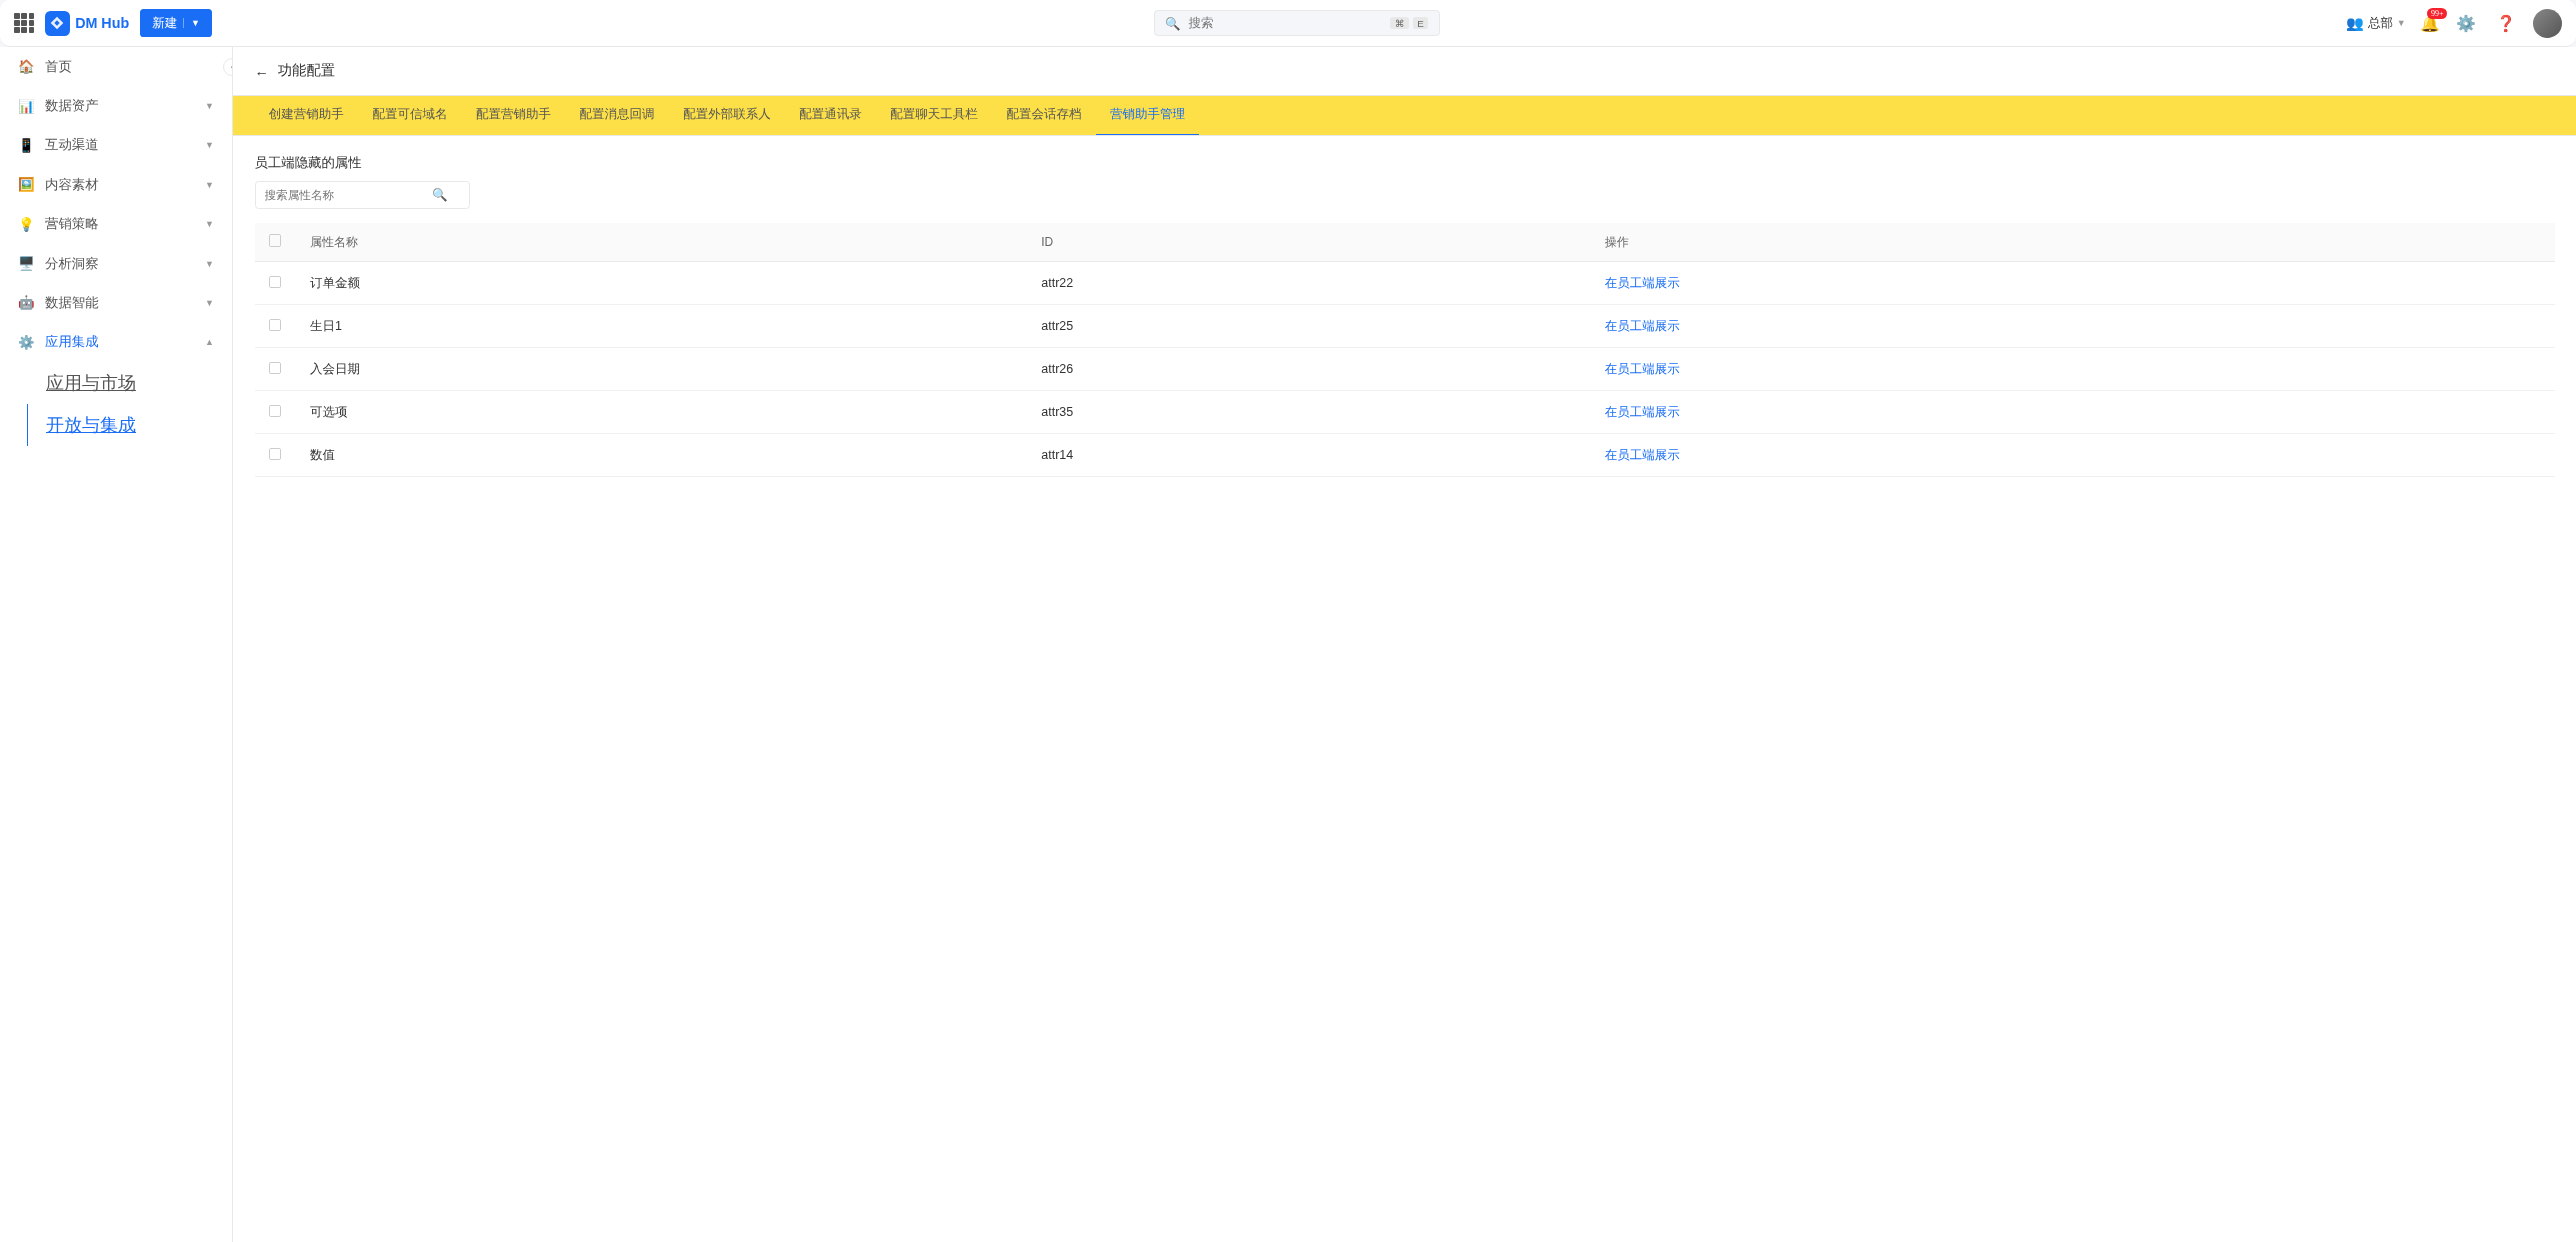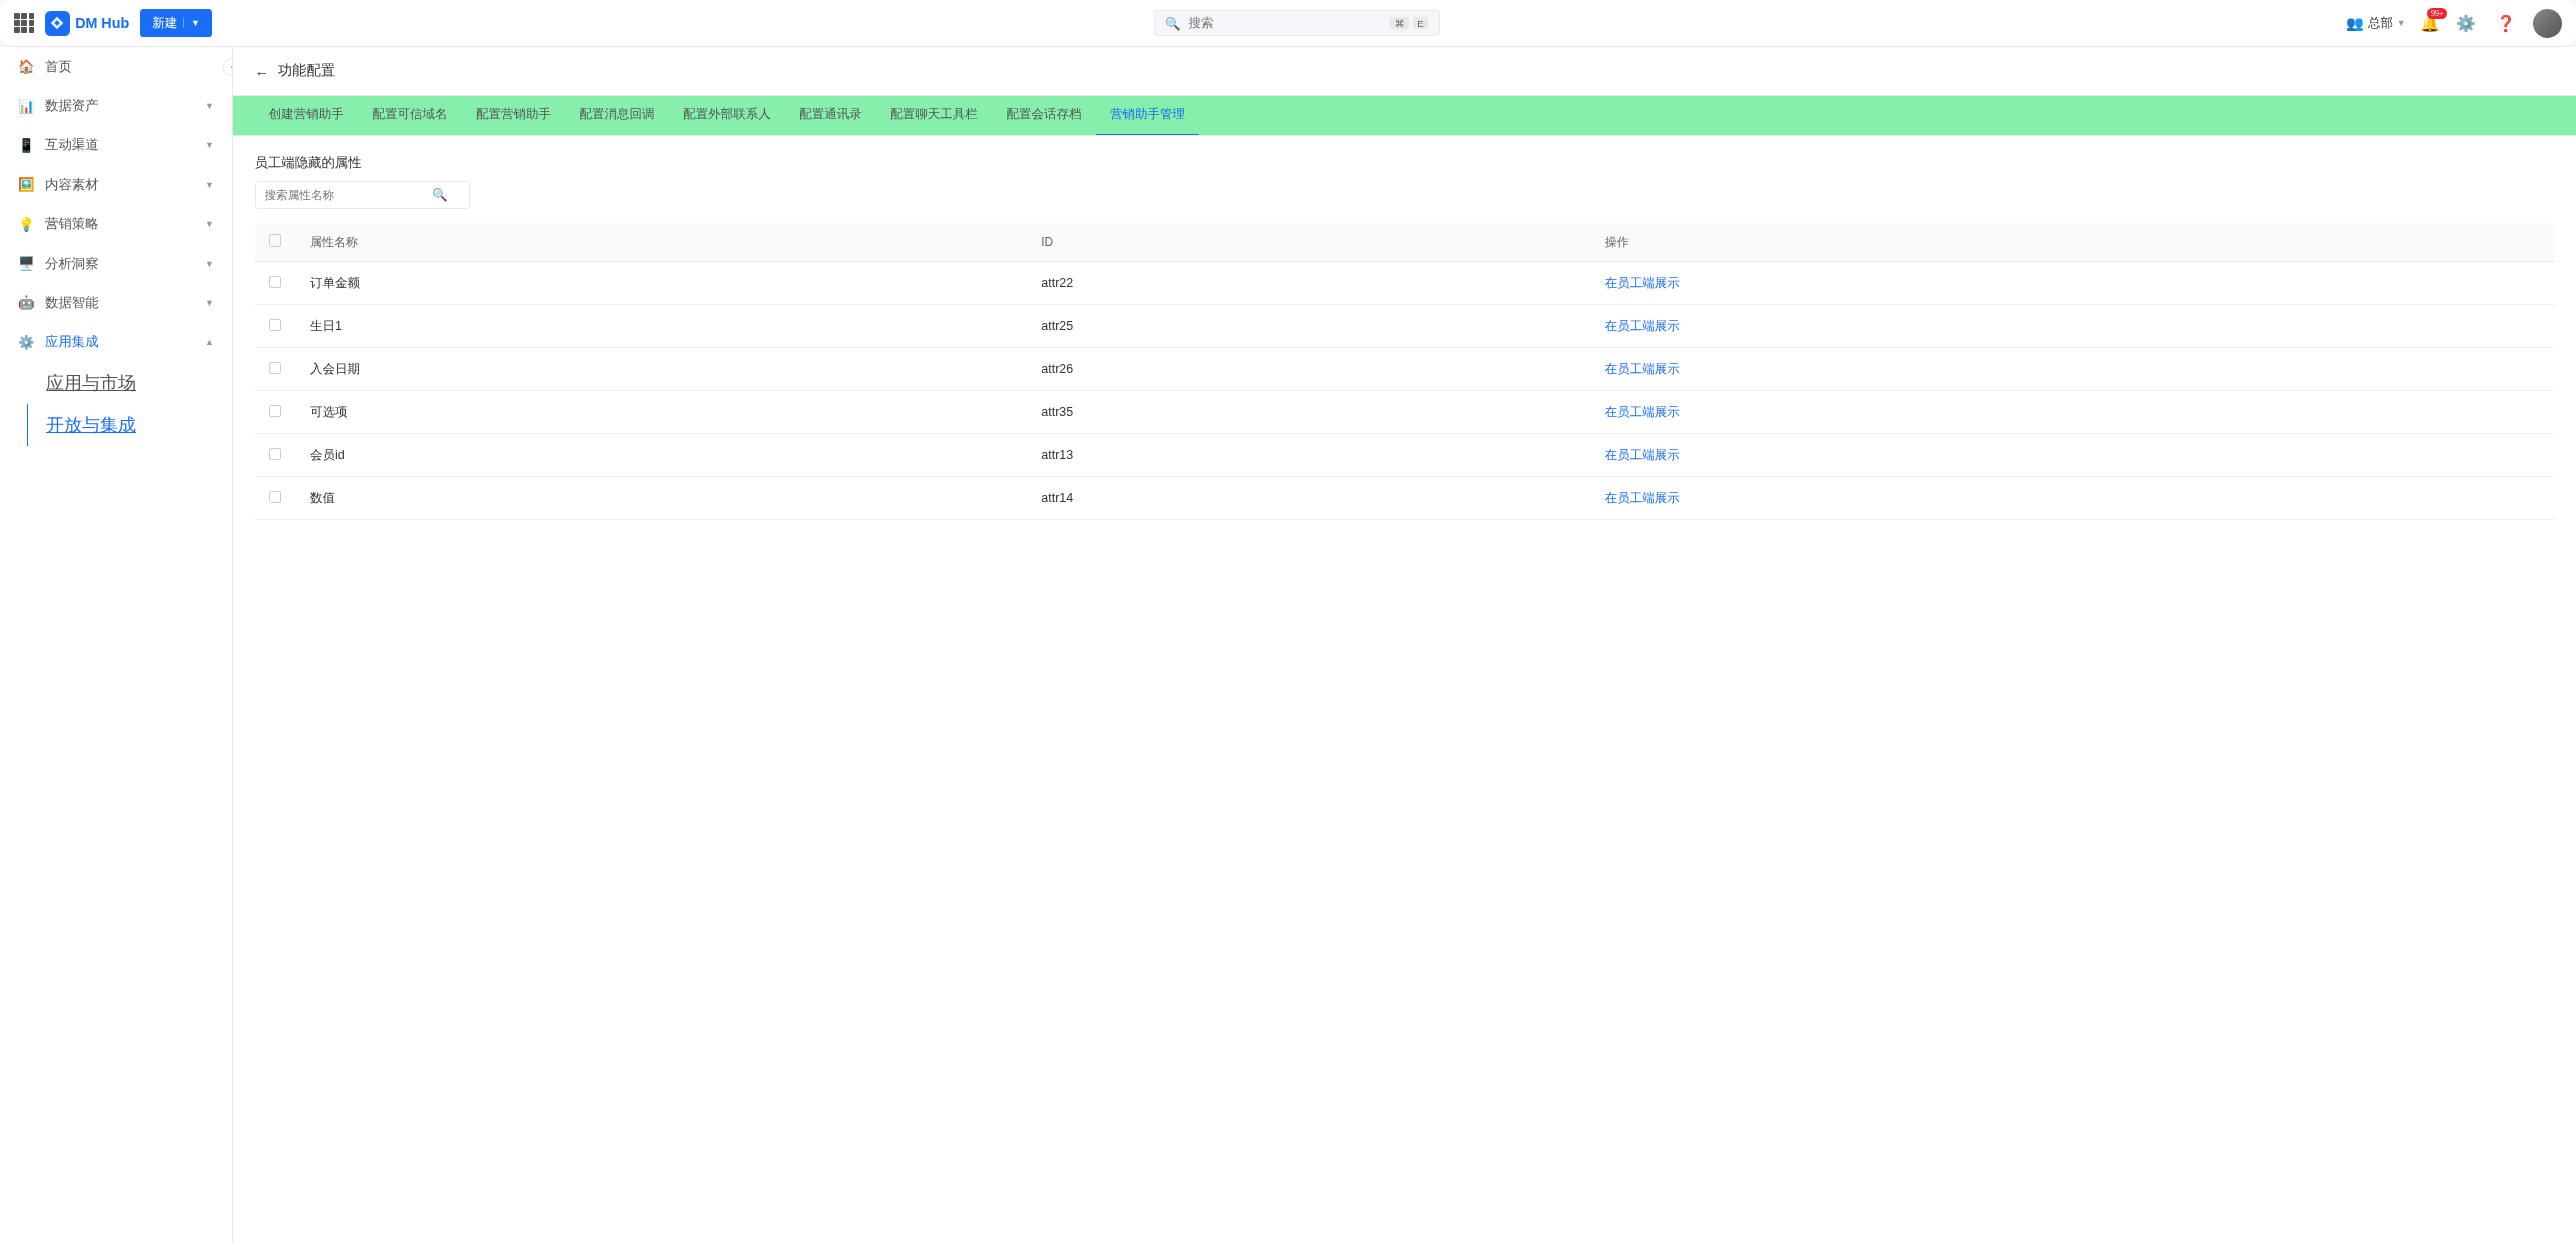--- a/index.html
+++ b/index.html
@@ -224,21 +224,21 @@
       font-size: 14.3px;
       font-weight: 500;
       color: #333;
     }
 
     
     .tabs {
       display: flex;
       border-bottom: 0.9px solid #e8e8e8;
       padding: 0 21.5px;
-      background: #86efac;
+      background: #fde047;
     }
     .tab-item {
       padding: 10.7px 14.3px;
       font-size: 12.5px;
       color: #555;
       cursor: pointer;
       border-bottom: 1.8px solid transparent;
       white-space: nowrap;
     }
     .tab-item.active {
@@ -532,30 +532,20 @@
     <td>可选项</td>
     <td>attr35</td>
     <td>
       <span class="action-link">在员工端展示</span>
     </td>
   </tr>
           <tr>
     <td class="checkbox-cell">
       <span class="checkbox"></span>
     </td>
-    <td>会员id</td>
-    <td>attr13</td>
-    <td>
-      <span class="action-link">在员工端展示</span>
-    </td>
-  </tr>
-          <tr>
-    <td class="checkbox-cell">
-      <span class="checkbox"></span>
-    </td>
     <td>数值</td>
     <td>attr14</td>
     <td>
       <span class="action-link">在员工端展示</span>
     </td>
   </tr>
         </tbody>
     </table>
   </div>
 </main>

